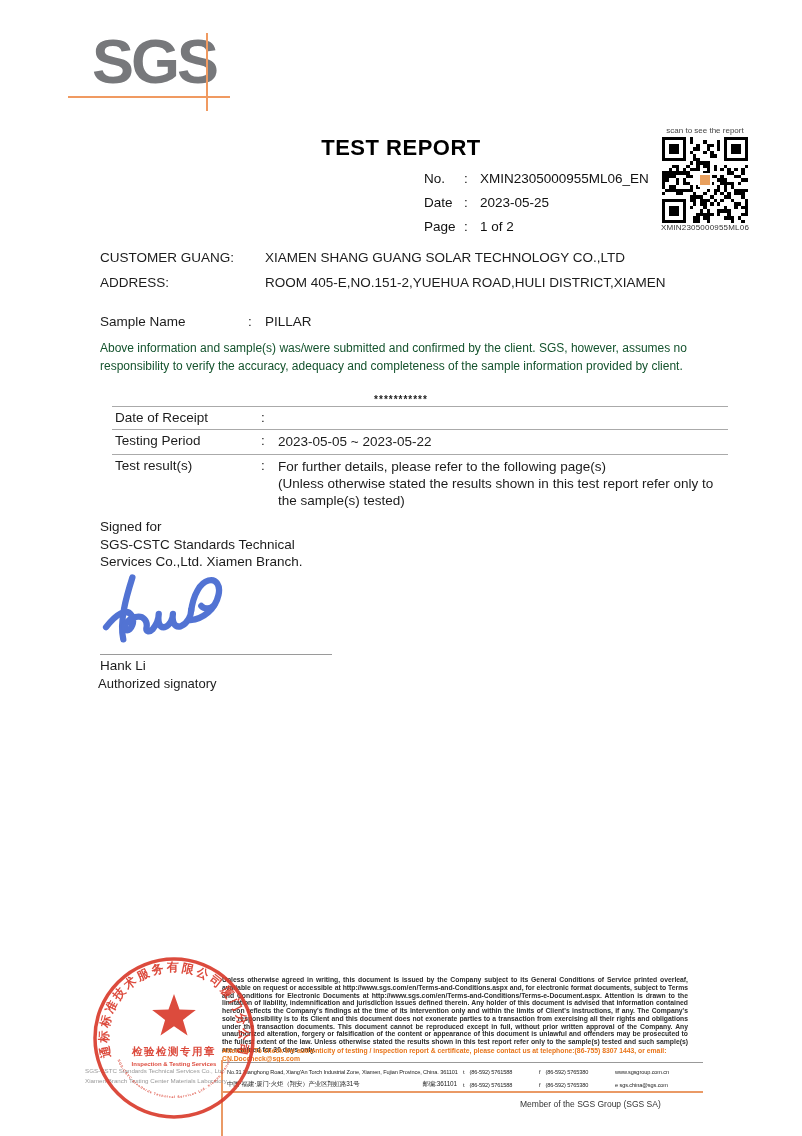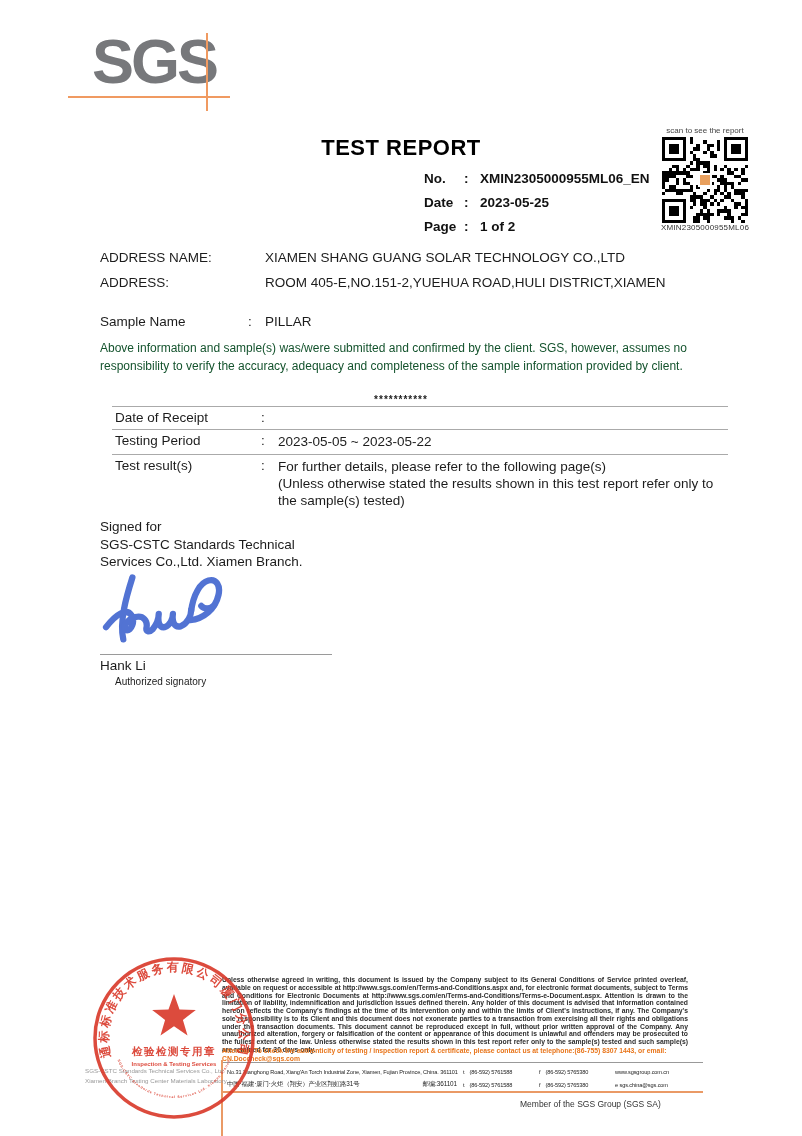--- a/index.html
+++ b/index.html
@@ -6,21 +6,21 @@
   body { background:#ffffff; font-family:"Liberation Sans", sans-serif; }
   .page { position:relative; width:802px; height:1136px; background:#fff; color:#1c1c1c; overflow:hidden; margin:0 auto;padding-left:36px; }
 
   
   .logo-text { position:absolute; left:92px; top:30px; font-size:63px; font-weight:bold; color:#77787b; letter-spacing:-3px; line-height:1; }
   .logo-hline { position:absolute; left:68px; top:96px; width:162px; height:2px; background:#f09a61; }
   .logo-vline { position:absolute; left:206px; top:33px; width:2px; height:78px; background:#f09a61; }
 
   
   .title { position:absolute; top:135px; left:0; width:100%; text-align:center; font-size:22px; font-weight:bold; letter-spacing:0.5px; color:#000; }
-  .meta { position:absolute; left:424px; top:166px; font-size:13.5px; font-weight:bold; color:#111; }
+  .meta { position:absolute; left:424px; top:166px; font-size:13.5px; font-weight:normal; color:#111; }
   .meta-row { display:flex; height:24px; align-items:center; }
   .meta-label { width:40px; }
   .meta-colon { width:16px; }
 
   
   .qr-block { position:absolute; left:651px; top:126px; width:108px; text-align:center; }
   .qr-caption { font-size:8px; color:#444; line-height:10px; }
   .qr-code { width:86px; height:86px; margin:1px auto 0 auto; display:block; }
   .qr-id { font-size:8px; color:#333; line-height:10px; letter-spacing:0.2px; }
 
@@ -41,21 +41,21 @@
   .d-row { display:flex; border-top:1px solid #aaaaaa; padding:3px 0 4px 3px; }
   .d-label { width:146px; }
   .d-colon { width:17px; }
   .d-value { flex:1; line-height:17px; }
 
   
   .signed { position:absolute; left:100px; top:518px; font-size:13.5px; line-height:17.5px; }
   .sig-svg { position:absolute; left:102px; top:572px; width:152px; height:82px; }
   .sig-line { position:absolute; left:100px; top:654px; width:232px; border-top:1px solid #9a9a9a; }
   .sig-name { position:absolute; left:100px; top:658px; font-size:13.5px; }
-  .sig-role { position:absolute; left:115px; top:676px; font-size:10px; }
+  .sig-role { position:absolute; left:98px; top:676px; font-size:13px; }
 
   
   .lab-name { position:absolute; left:85px; top:1066px; width:152px; font-size:6.2px; line-height:9.5px; color:#999; z-index:1; }
   .stamp { position:absolute; left:88px; top:952px; width:172px; height:172px; z-index:2; opacity:0.9; }
 
   .legal { position:absolute; left:222px; top:976px; width:466px; font-size:6.8px; font-weight:bold; line-height:7.75px; text-align:justify; color:#2d2d2d; }
   .attention { position:absolute; left:222px; top:1047px; width:466px; font-size:6.8px; font-weight:bold; line-height:7.75px; color:#e8751a; }
   .addr-block { position:absolute; left:222px; top:1062px; width:481px; border-top:1px solid #999; padding:2px 0 0 5px; }
   .addr-row { display:flex; align-items:center; height:13px; font-size:5.6px; color:#222; letter-spacing:-0.1px; }
   .addr-col1 { width:236px; display:flex; justify-content:space-between; padding-right:6px; white-space:nowrap; overflow:hidden; }
@@ -303,21 +303,21 @@
           <rect x="78.2" y="81.6" width="3.4" height="3.4"></rect>
         </g>
       <rect x="35.3" y="35.3" width="14.4" height="14.4" fill="#fff"></rect>
       <rect x="37.5" y="37.5" width="10" height="10" fill="#e9a05e"></rect>
     </svg>
     <div class="qr-id">XMIN2305000955ML06</div>
   </div>
 
   <div class="customer">
     <div class="cust-row">
-      <span class="cust-label">ADDRESS NAME:</span>
+      <span class="cust-label">CUSTOMER GUANG:</span>
       <span>XIAMEN SHANG GUANG SOLAR TECHNOLOGY CO.,LTD</span>
     </div>
     <div class="cust-row">
       <span class="cust-label">ADDRESS:</span>
       <span>ROOM 405-E,NO.151-2,YUEHUA ROAD,HULI DISTRICT,XIAMEN</span>
     </div>
   </div>
 
   <div class="sample-row">
     <span class="sample-label">Sample Name</span>

